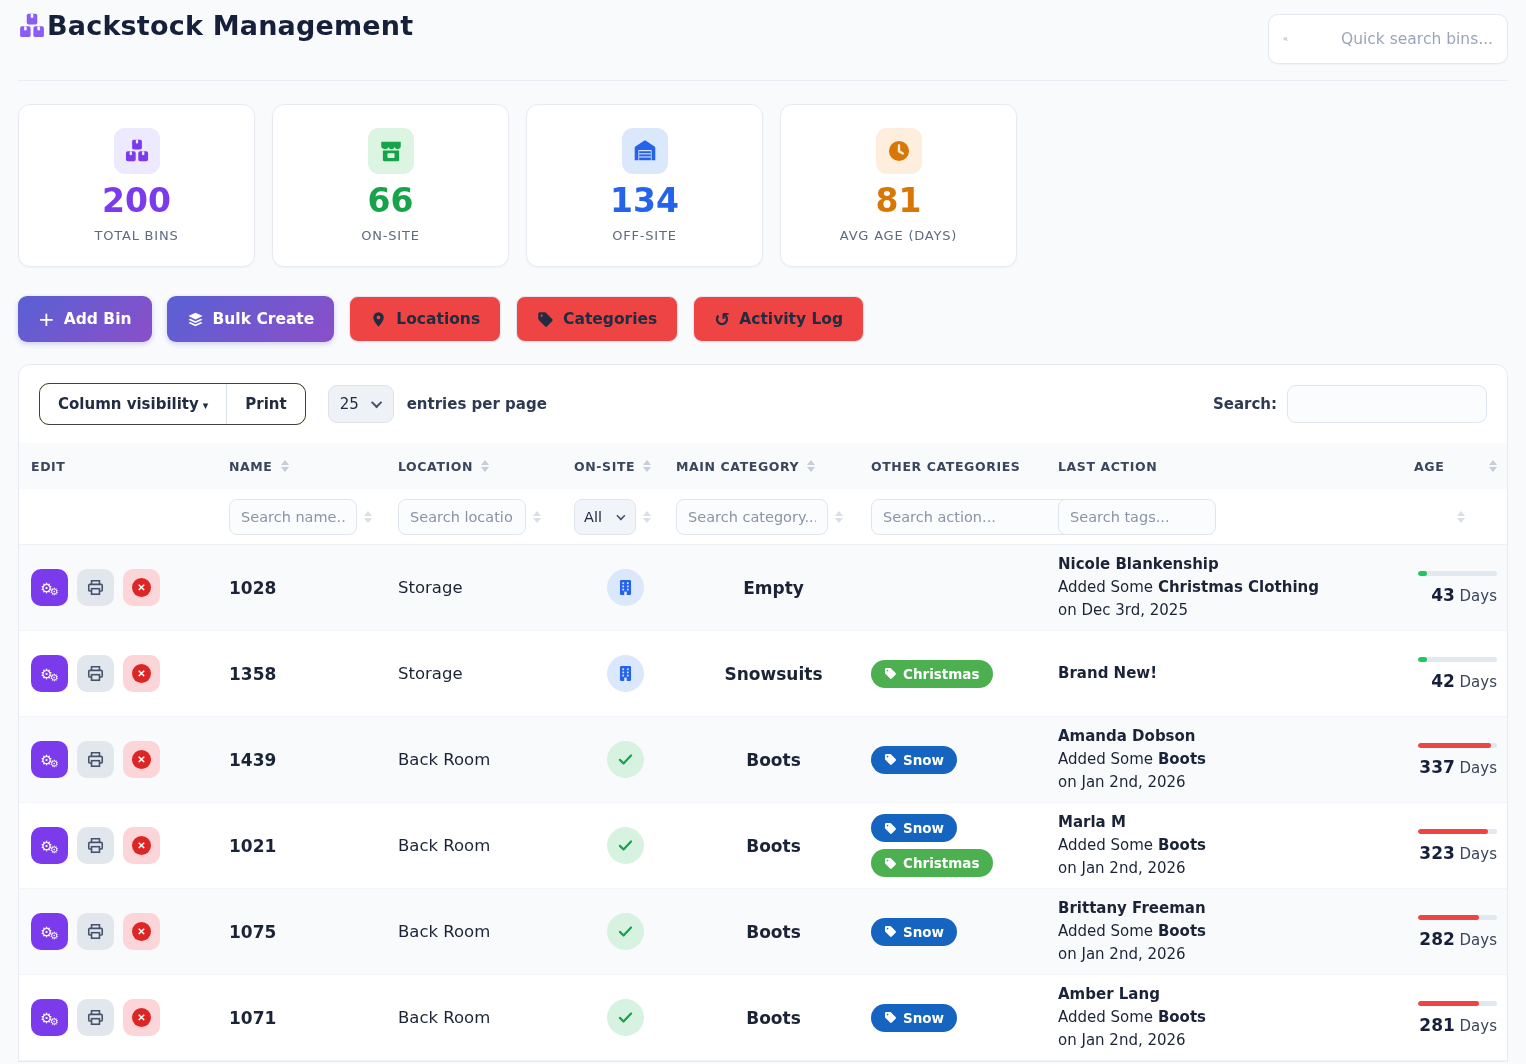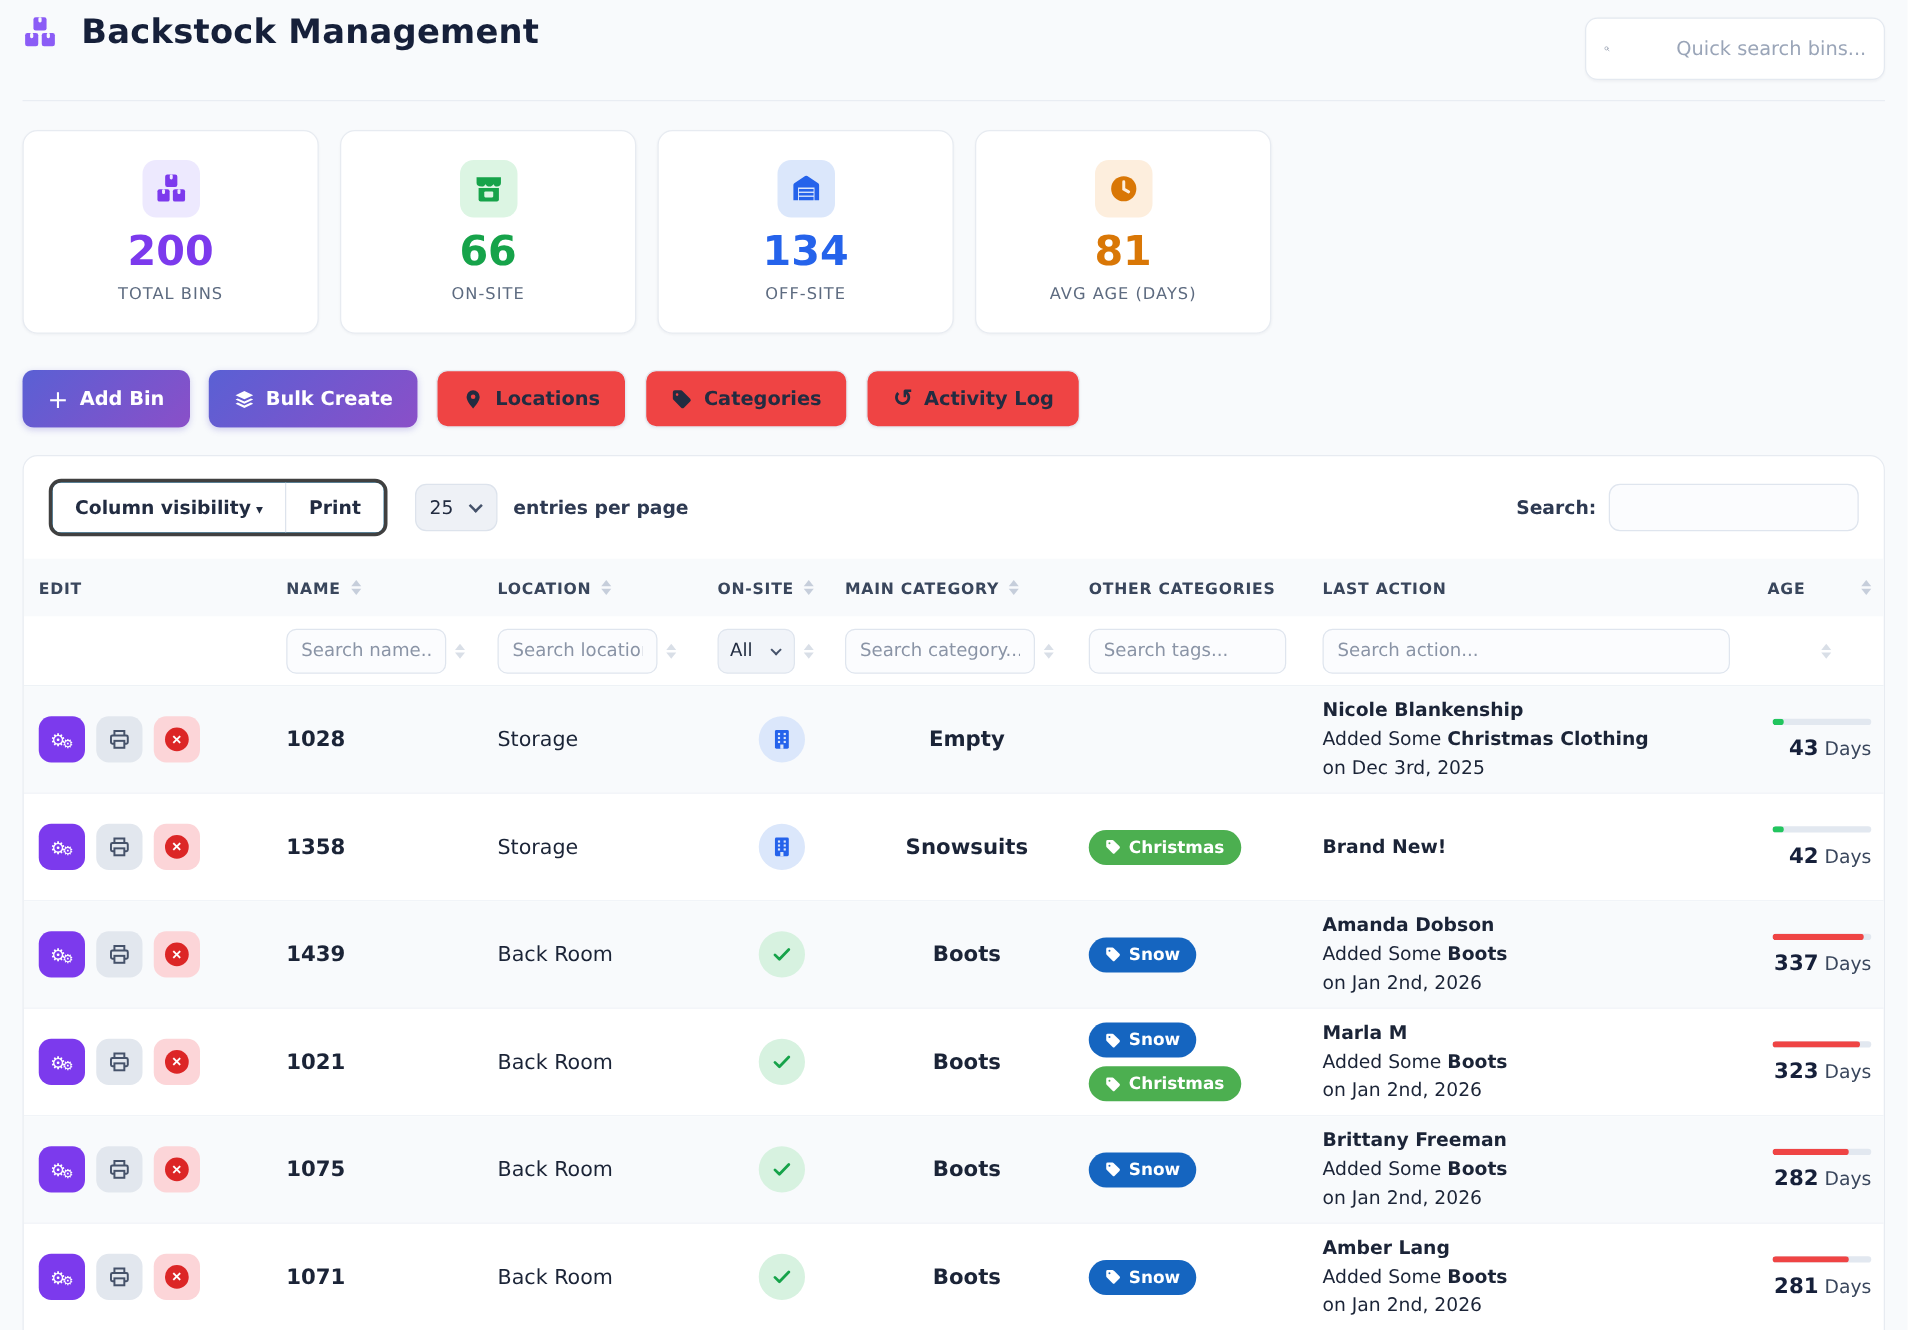--- a/index.html
+++ b/index.html
@@ -6,21 +6,21 @@
   html,body { width:1526px; height:1064px; overflow:hidden; }
   body {
     font-family: "DejaVu Sans", "Liberation Sans", sans-serif;
     background:#f8fafc; color:#1b2437;
   }
   .page { padding: 10px 18px 0 18px; }
 
   
   .header { display:flex; justify-content:space-between; align-items:flex-start;
             padding-bottom:16px; border-bottom:1px solid #e9edf3; }
-  .title-row { display:flex; align-items:center; gap:19px; }
+  .title-row { display:flex; align-items:center; gap:1px; }
   .logo-icon svg { width:28px; height:28px; display:block; }
   h1 { font-size:27px; font-weight:bold; color:#16203a; letter-spacing:.2px; }
   .subtitle { margin-top:8px; font-size:15px; color:#64748b; }
   .quick-search { margin-top:4px; width:240px; height:50px; background:#fff;
     border:1px solid #e4e9f0; border-radius:10px; display:flex; align-items:center;
     gap:9px; padding:0 14px; box-shadow:0 1px 2px rgba(20,30,60,.04); }
   .quick-search input { border:none; outline:none; flex:1; font-size:15.5px;
     font-family:inherit; color:#1b2437; background:transparent;text-align:right; }
   .quick-search input::placeholder { color:#9aa5b8; }
 
@@ -45,21 +45,21 @@
   .btn-white { color:#222c41; background:#ef4444; border:1px solid #e4e9f0;
     box-shadow:0 1px 2px rgba(20,30,60,.04); }
   .btn svg { width:17px; height:17px; }
   .plus-glyph { font-size:20px; font-weight:normal; line-height:1; }
   .history-glyph { font-size:19px; line-height:1; font-weight:bold; }
 
   
   .table-card { margin-top:22px; background:#fff; border:1px solid #e7ebf1;
     border-radius:12px 12px 0 0; overflow:hidden; }
   .controls { display:flex; align-items:center; padding:18px 20px 18px 20px; }
-  .btn-group { display:flex; border:3px solid #404040; border-radius:10px; overflow:hidden; background:#0369a1; }
+  .btn-group { display:flex; border:1px solid #404040; border-radius:10px; overflow:hidden; background:#4d7c0f; }
   .btn-group button { background:#fff; border:none; font-family:inherit; cursor:pointer;
     font-size:15px; font-weight:bold; color:#222c41; padding:11px 18px; }
   .btn-group button + button { border-left:1px solid #dde3ec; }
   .caret { font-size:11px; margin-left:4px; }
   .select-box { margin-left:22px; width:66px; height:38px; background:#eef1f6;
     border:1px solid #dde3ec; border-radius:9px; display:inline-flex; align-items:center;
     justify-content:space-between; padding:0 11px; font-size:15px; color:#222c41; cursor:pointer; }
   .chev { width:8px; height:8px; border-left:2px solid #45526a; border-bottom:2px solid #45526a;
     transform:rotate(-45deg) translateY(-2px); }
   .entries-label { margin-left:13px; font-size:15px; font-weight:bold; color:#2e3a52; }
@@ -339,24 +339,24 @@
           </span>
         </div>
       <div class="fcell">
           <input class="finput f-cat" placeholder="Search category..." style="">
           <span class="sort" style="opacity:.65">
             <i class="up"></i>
             <i class="down"></i>
           </span>
         </div>
       <div class="fcell">
+          <input class="finput f-act" placeholder="Search action..." style="">
+        </div>
+      <div class="fcell">
           <input class="finput f-tags" placeholder="Search tags..." style="">
-        </div>
-      <div class="fcell">
-          <input class="finput f-act" placeholder="Search action..." style="">
         </div>
       <div class="fcell" style="justify-content:center">
           <span class="sort" style="opacity:.65">
             <i class="up"></i>
             <i class="down"></i>
           </span>
         </div>
     </div>
 
     <div id="rows-container">

